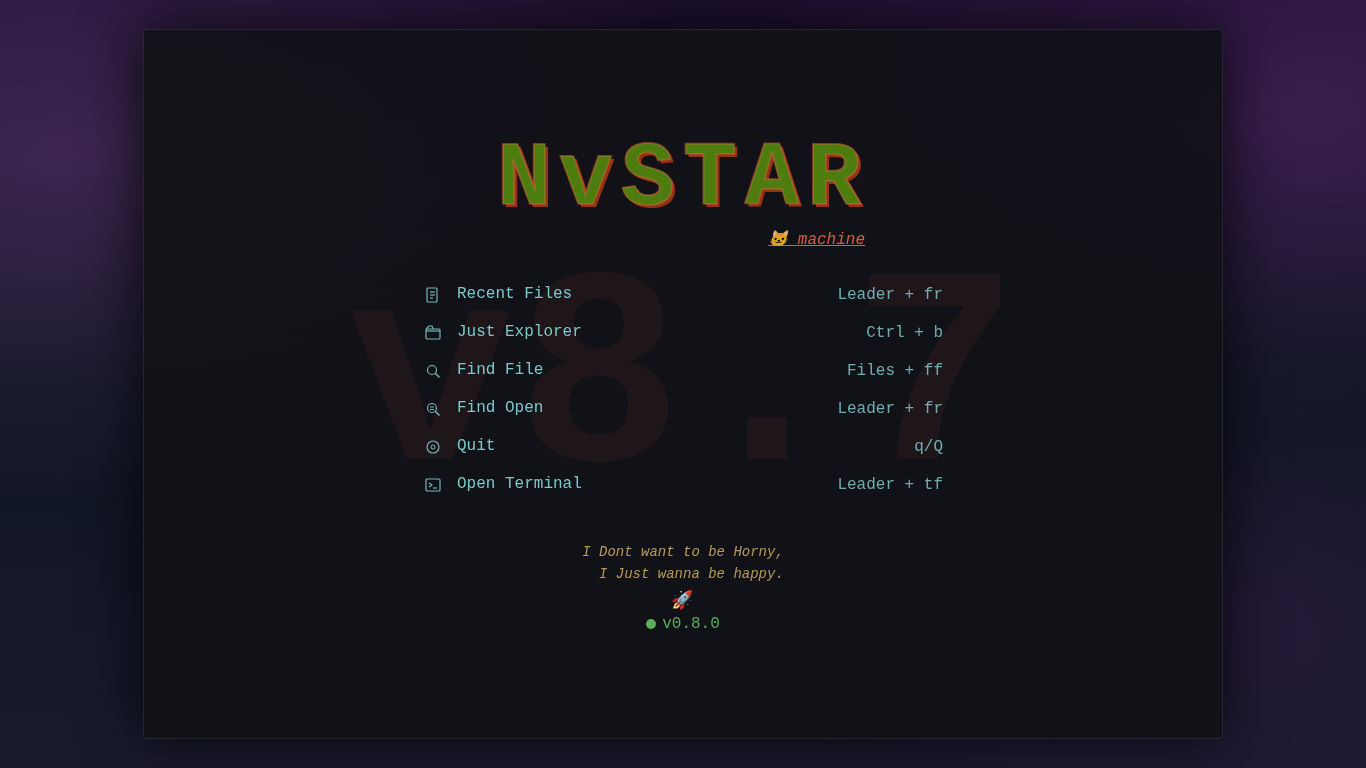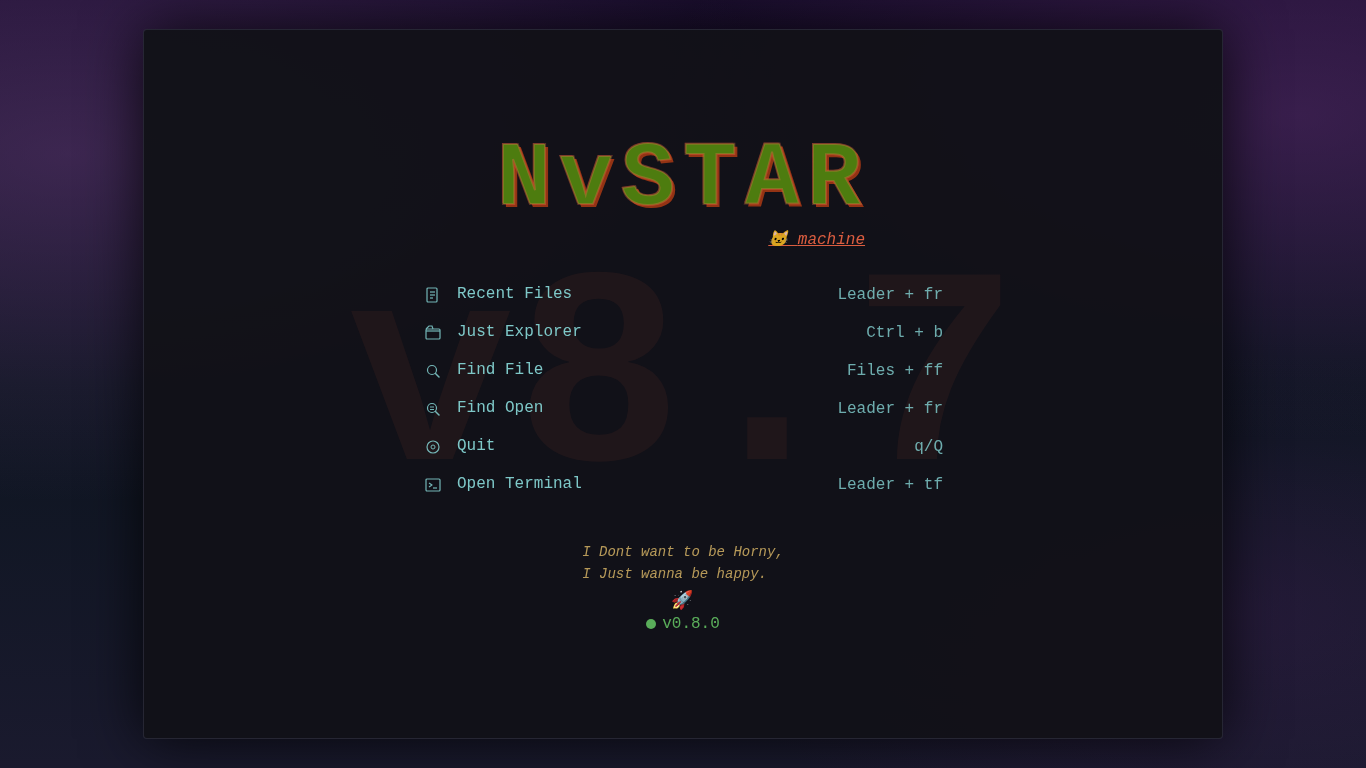--- a/index.html
+++ b/index.html
@@ -154,21 +154,21 @@
       flex-direction: column;
       align-items: center;
       gap: 4px;
     }
 
     .quote-text {
       font-size: 14px;
       font-style: italic;
       font-family: 'Courier New', monospace;
       color: #c8a860;
-      text-align: left;
+      text-align: right;
       line-height: 1.6;
       opacity: 0.9;
     }
 
     .rocket-emoji {
       font-size: 18px;
       text-align: center;
     }
 
     .version-text {

